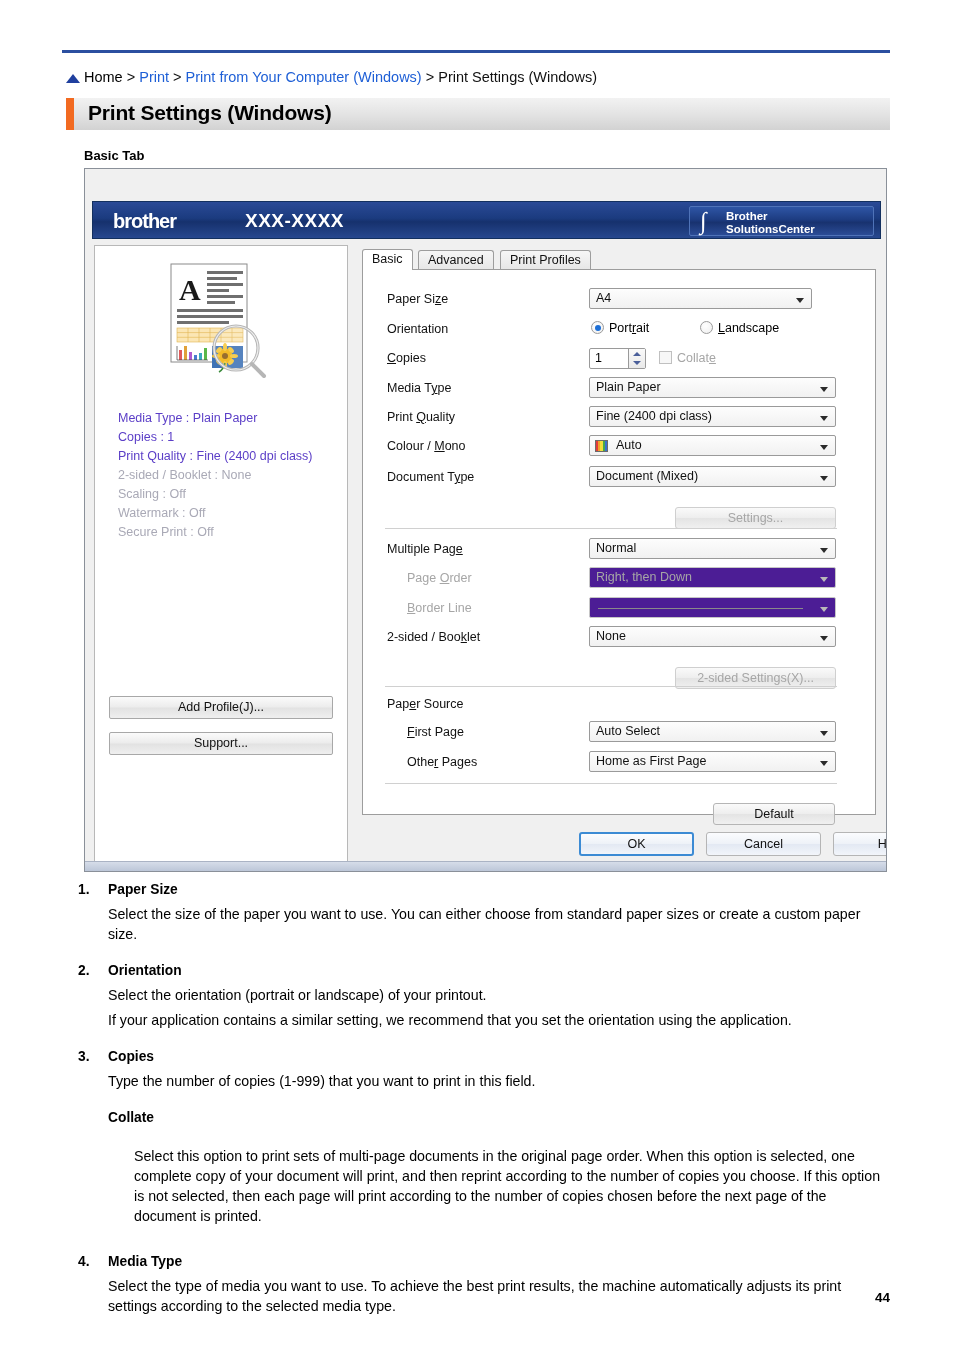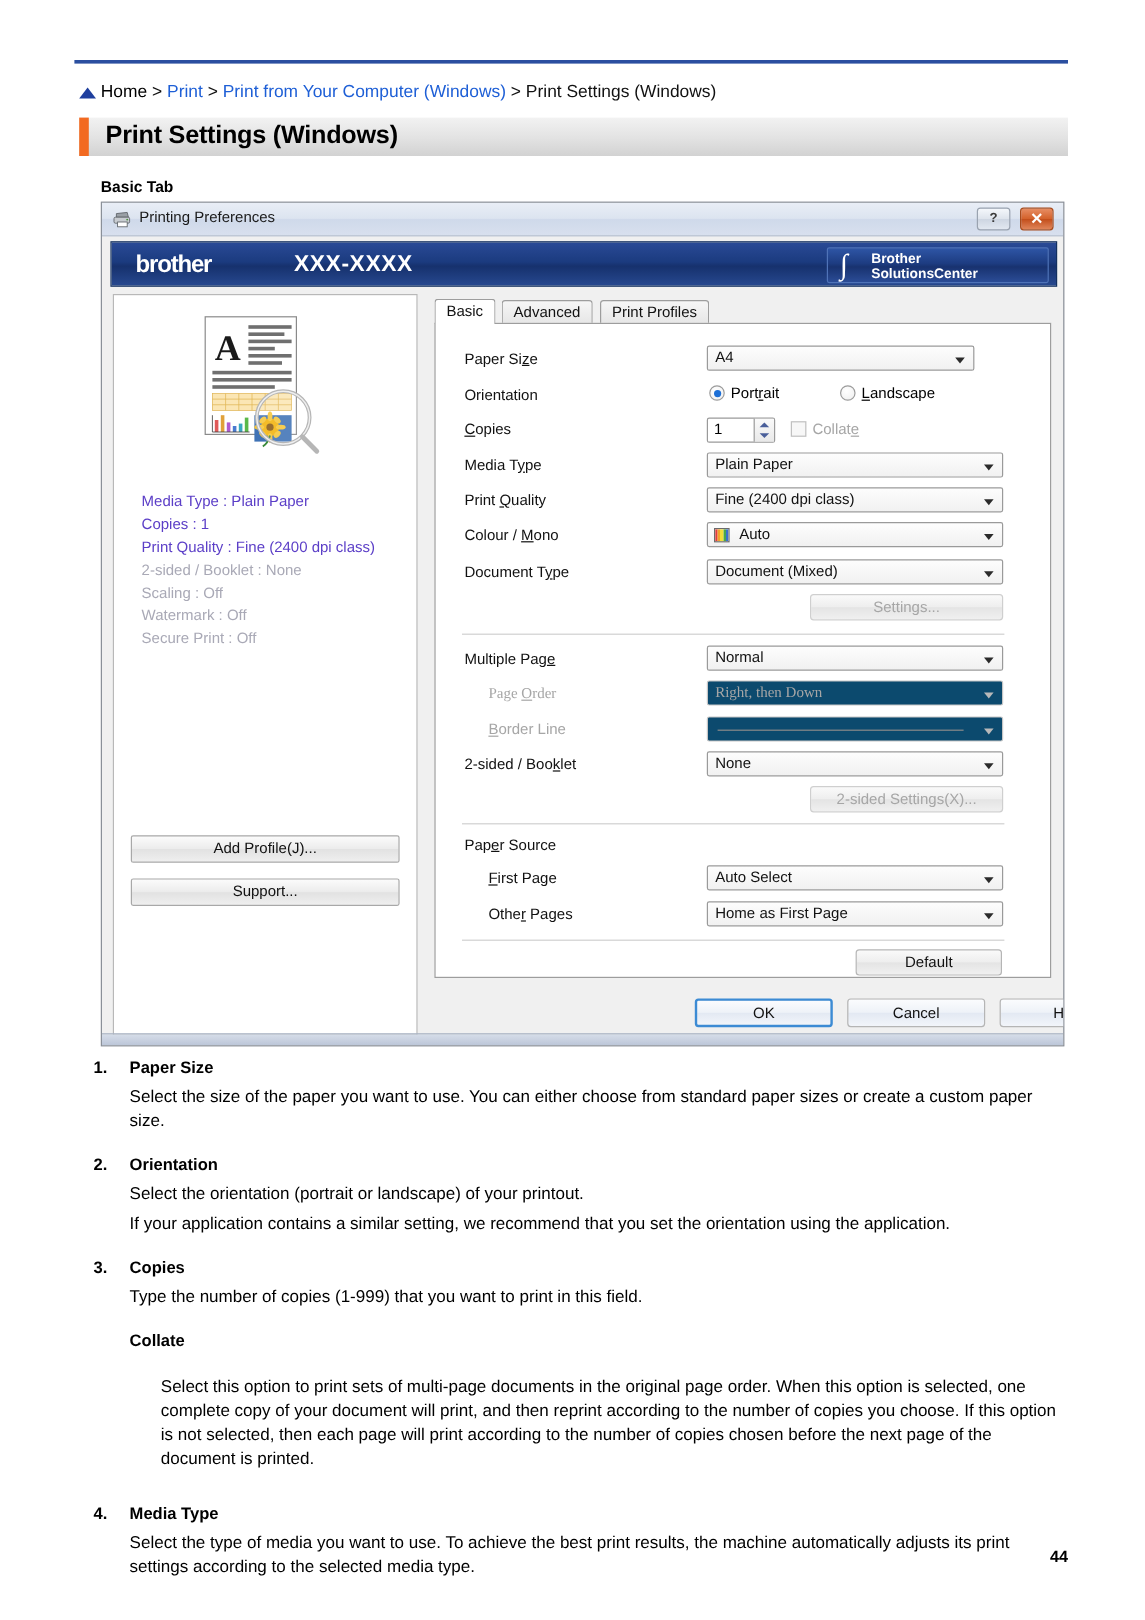--- a/index.html
+++ b/index.html
@@ -279,21 +279,21 @@
     height: 21px;
     background: linear-gradient(to bottom, #fdfdfd 0%, #f1f1f1 100%);
     border: 1px solid #9a9a9a;
     border-radius: 2px;
     box-sizing: border-box;
     font-size: 12.5px;
     line-height: 19px;
     padding-left: 6px;
     color: #111;
   }
-  .combo.dim { color: #a6a6a6; background: #0c4a6e; border-color: #c6c6c6; font-family: Liberation Serif, serif; }
+  .combo.dim { color: #a6a6a6; background: #4c1d95; border-color: #c6c6c6; }
   .combo-arrow {
     position: absolute;
     right: 7px; top: 9px;
     width: 0; height: 0;
     border-left: 4px solid transparent;
     border-right: 4px solid transparent;
     border-top: 5px solid #2b2b2b;
   }
   .combo.dim .combo-arrow { border-top-color: #b9b9b9; }
 
@@ -358,20 +358,21 @@
     position: absolute;
     height: 22px;
     background: linear-gradient(to bottom, #fafafa 0%, #eeeeee 48%, #e4e4e4 52%, #f0f0f0 100%);
     border: 1px solid #b5b5b5;
     border-radius: 3px;
     box-sizing: border-box;
     font-size: 12.5px;
     text-align: center;
     line-height: 20px;
     color: #111;
+    margin-top: 12px;
   }
   .pbtn.dim { color: #a6a6a6; border-color: #cfcfcf; }
 
   .hr {
     position: absolute;
     height: 1px;
     background: #d0d0d0;
   }
 
   
@@ -477,31 +478,20 @@
 </div>
 
 <div class="title-band"></div>
 <div class="title-accent"></div>
 <div class="page-title">Print Settings (Windows)</div>
 
 <div class="section-label">Basic Tab</div>
 
 <div class="dialog">
 
-  <div class="titlebar">
-    <svg class="titlebar-icon" viewBox="0 0 16 14">
-      <path d="M3 2 L12 1 L13 5 L3 5 Z" fill="#9aa0a6" stroke="#5c6166" stroke-width="0.7"></path>
-      <rect x="1" y="5" width="13" height="5" rx="1.2" fill="#c8ccd1" stroke="#5c6166" stroke-width="0.7"></rect>
-      <rect x="4" y="9" width="8" height="4" fill="#ffffff" stroke="#5c6166" stroke-width="0.7"></rect>
-      <circle cx="12" cy="7" r="0.8" fill="#4a8f3c"></circle>
-    </svg>
-    <div class="titlebar-text">Printing Preferences</div>
-    <div class="win-btn win-help">?</div>
-    <div class="win-btn win-close">✕</div>
-  </div>
 
   <div class="banner">
     <div class="brother-logo">brother</div>
     <div class="model-name">XXX-XXXX</div>
     <div class="solutions-btn">
       <div class="sc-glyph">∫</div>
       <div class="sc-text">
         <div>Brother</div>
         <div>SolutionsCenter</div>
       </div>
@@ -641,21 +631,21 @@
     </div>
 
     <div class="hr" style="left:22px; top:258px; width:452px;"></div>
 
     <div class="row-label" style="left:24px; top:272px;">Multiple Pag<span class="u">e</span></div>
     <div class="combo" style="left:226px; top:268px; width:247px;">
       <span>Normal</span>
       <span class="combo-arrow"></span>
     </div>
 
-    <div class="row-label dim" style="left:44px; top:301px;font-family:Liberation Serif, serif;">Page <span class="u">O</span>rder</div>
+    <div class="row-label dim" style="left:44px; top:301px;">Page <span class="u">O</span>rder</div>
     <div class="combo dim" style="left:226px; top:297px; width:247px;">
       <span>Right, then Down</span>
       <span class="combo-arrow"></span>
     </div>
 
     <div class="row-label dim" style="left:44px; top:331px;"><span class="u">B</span>order Line</div>
     <div class="combo dim" style="left:226px; top:327px; width:247px;">
       <span style="display:inline-block;width:205px;border-top:1px solid #8a8a8a;position:absolute;left:8px;top:10px;"></span>
       <span></span>
       <span class="combo-arrow"></span>

